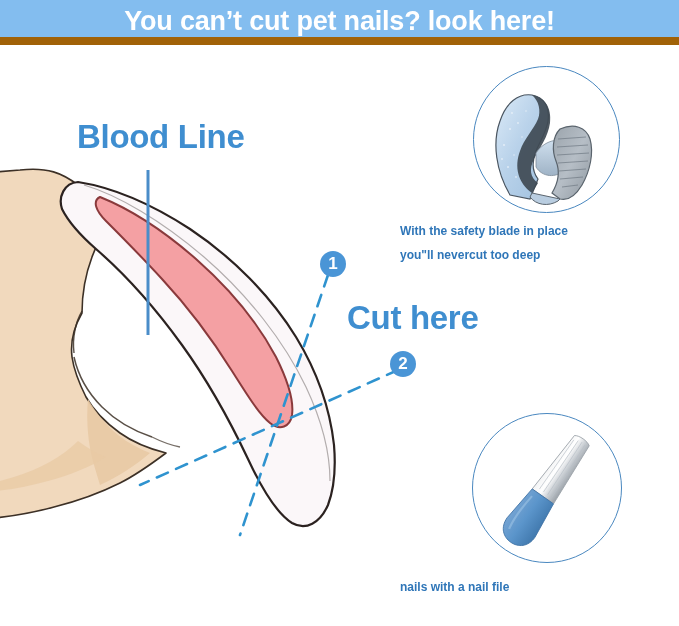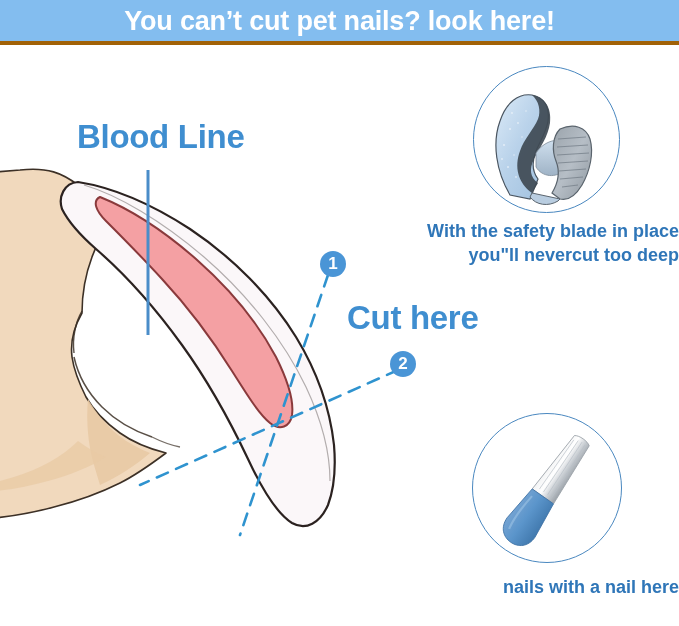--- a/index.html
+++ b/index.html
@@ -19,21 +19,21 @@
   }
 
   
   #header-banner {
     position: absolute;
     left: 0;
     top: 0;
     width: 679px;
     height: 45px;
     background: #83bdef;
-    border-bottom: 4px solid #a16207;
+    border-bottom: 8px solid #a16207;
     box-sizing: border-box;
   }
   #header-title {
     position: absolute;
     left: 0;
     top: 0;
     width: 679px;
     height: 43px;
     line-height: 43px;
     text-align: center;
@@ -110,23 +110,23 @@
   }
   #file-circle {
     left: 472px;
     top: 413px;
     width: 150px;
     height: 150px;
   }
   .caption {
     position: absolute;
     width: 279px;
-    text-align: right;
+    text-align: left;
     color: #2f76b8;
-    font-size: 18px;
+    font-size: 12px;
     font-weight: bold;
     line-height: 24px;
     font-family: "Liberation Sans", sans-serif;
   }
   #clipper-caption {
     left: 400px;
     top: 219px;
   }
   #file-caption {
     left: 400px;
@@ -310,16 +310,16 @@
 
         <path d="M 62,84 L 88,84 L 92,122 C 92,134 84,140 75,140
                  C 66,140 58,134 58,122 Z" fill="url(#gradHandle)" stroke="#3f72a6" stroke-width="0.8"></path>
 
         <path d="M 66,90 C 64,106 64,120 66,130" fill="none" stroke="#9cc3e4" stroke-width="2.2" opacity="0.6"></path>
       </g>
     </svg>
   </div>
 
   <div class="caption" id="file-caption">
-    <div>nails with a nail here</div>
+    <div>nails with a nail file</div>
   </div>
 
 </div>
 
 </body></html>

